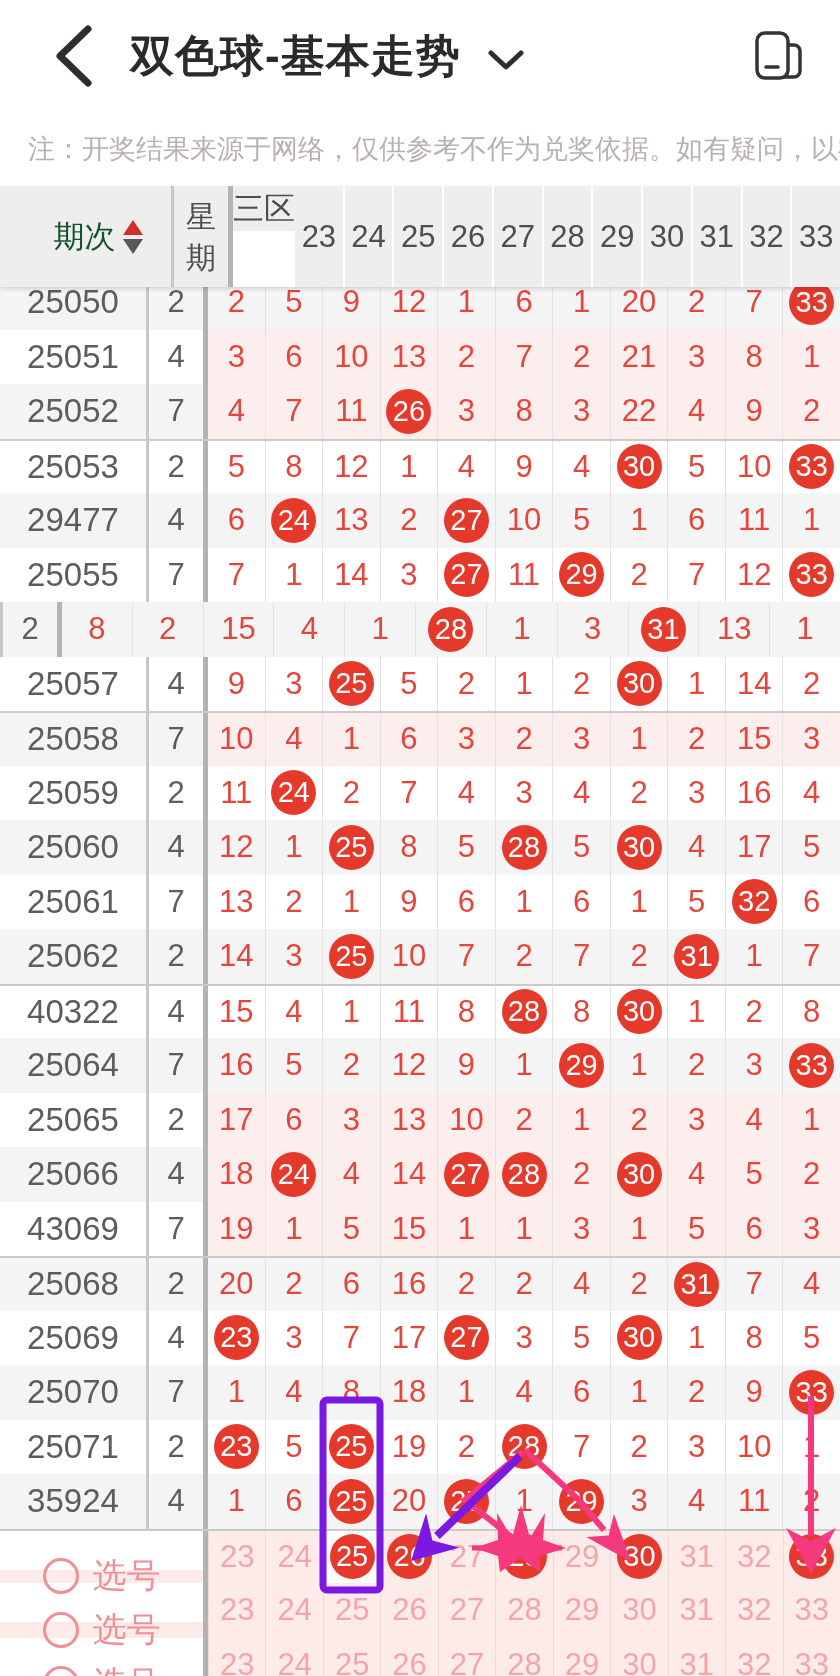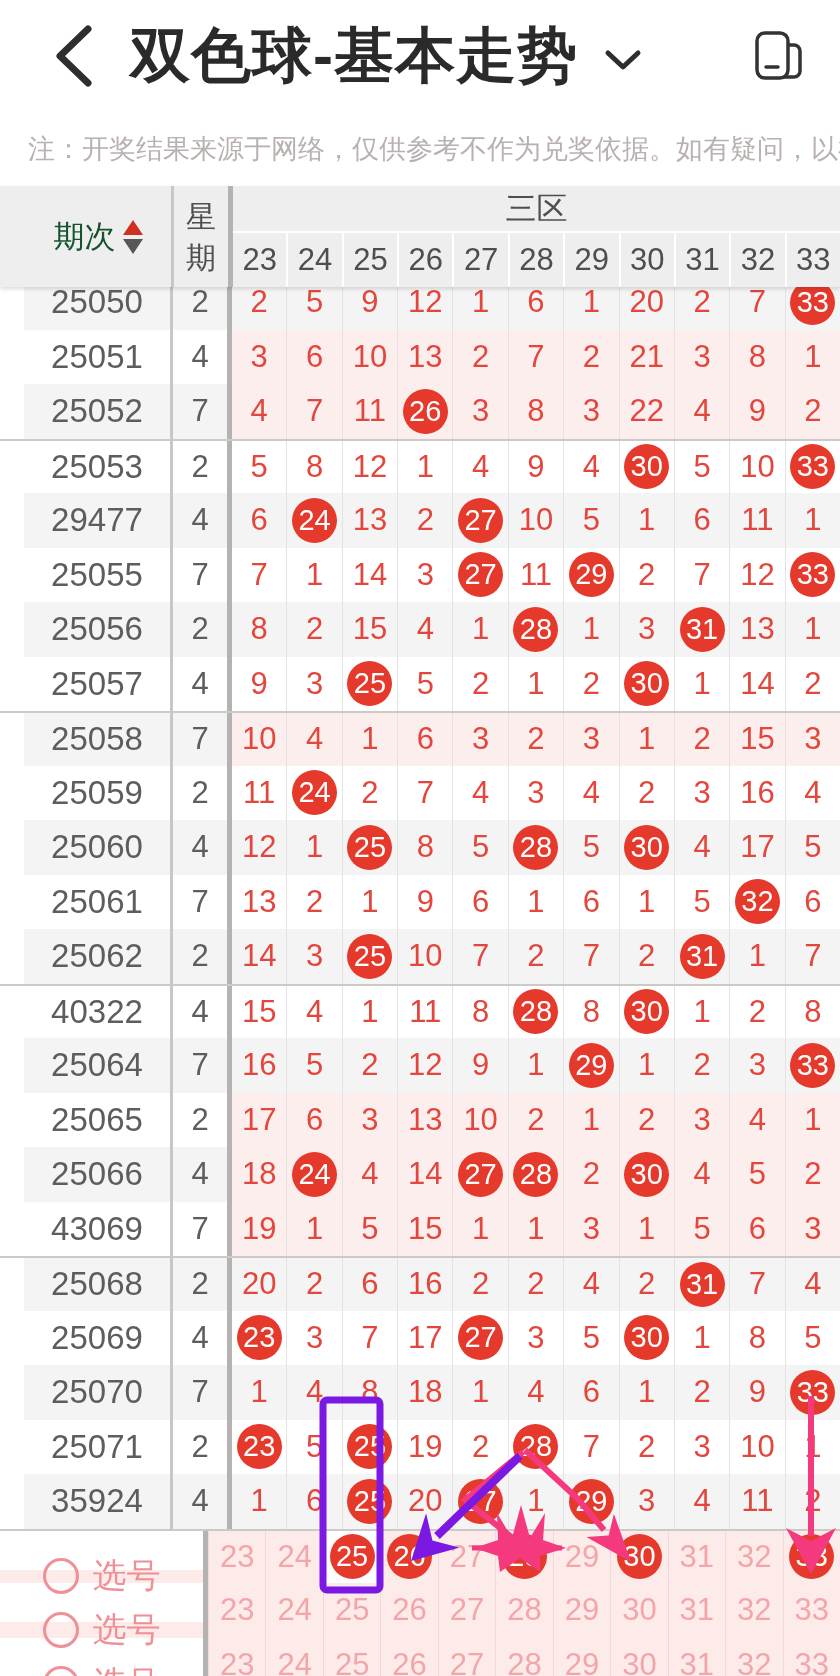--- a/index.html
+++ b/index.html
@@ -5,52 +5,52 @@
   html,body{margin:0;padding:0;}
   body{
     width:840px;height:1676px;position:relative;overflow:hidden;background:#fff;
     font-family:"Liberation Sans","DejaVu Sans",sans-serif;
     -webkit-font-smoothing:antialiased;
   }
   
   .nav{position:absolute;top:0;left:0;right:0;height:112px;background:#fff;z-index:30;}
   .back-btn{position:absolute;left:50px;top:24px;width:46px;height:64px;cursor:pointer;}
   .title-wrap{position:absolute;left:130px;top:0;height:112px;display:flex;align-items:center;cursor:pointer;}
-  .page-title{font-size:60px;font-weight:700;color:#2a2a2a;letter-spacing:1px;}
+  .page-title{font-size:44px;font-weight:700;color:#2a2a2a;letter-spacing:1px;}
   .dd-icon{margin-left:26px;margin-top:10px;}
   .win-btn{position:absolute;left:748px;top:28px;width:58px;height:58px;cursor:pointer;}
   
   .notice{position:absolute;top:112px;left:0;right:0;height:74px;display:flex;align-items:center;
     padding-left:28px;font-size:27px;color:var(--notice-gray,#b9b0b0);white-space:nowrap;overflow:hidden;}
   
   .table{position:absolute;top:186px;left:0;right:0;bottom:0;}
   .thead{position:absolute;top:0;left:0;right:0;height:101px;display:flex;z-index:3;
     box-shadow:0 2px 4px rgba(0,0,0,.14);}
   .th-period{width:146px;background:var(--header-bg,#efeeef);display:flex;align-items:center;justify-content:center;
     font-size:31px;color:#14532d;cursor:pointer;padding-left:25px;}
   .sort{display:inline-flex;flex-direction:column;margin-left:7px;row-gap:4px;}
   .sort .up{width:0;height:0;border-left:10px solid transparent;border-right:10px solid transparent;border-bottom:15px solid #d22f23;}
   .sort .down{width:0;height:0;border-left:10px solid transparent;border-right:10px solid transparent;border-top:15px solid #575757;}
   .v1{width:3px;background:#c9c6c6;flex:none;}
   .th-week{width:54px;background:var(--header-bg,#efeeef);display:flex;flex-direction:column;align-items:center;justify-content:center;
     font-size:30px;color:#4e4e4e;line-height:41px;}
   .v2{width:5px;background:#b5b2b2;flex:none;}
-  .th-zone{flex:1;display:flex;flex-direction:column;justify-content:space-between;}
+  .th-zone{flex:1;display:flex;flex-direction:row;justify-content:space-between;}
   .zone-title{height:45px;background:var(--header-bg,#efeeef);display:flex;align-items:center;justify-content:center;
     font-size:31px;color:#4e4e4e;border-bottom:2px solid #fff;}
   .zone-cols{flex:1;display:flex;}
   .zcol{flex:1;background:var(--header-bg,#efeeef);display:flex;align-items:center;justify-content:center;
     font-size:31px;color:#4e4e4e;border-left:2px solid #fff;}
   .zcol:first-child{border-left:none;}
   
   .tbody{position:absolute;top:101px;left:0;right:0;bottom:0;overflow:hidden;z-index:1;}
   .row{display:flex;height:54.5px;box-sizing:border-box;flex:none;}
   .row.first{margin-top:-12px;}
   .row.group-top{border-top:2px solid #ccc9c9;}
-  .c-period{width:146px;display:flex;align-items:center;justify-content:center;font-size:33px;color:#5d5d5d;background:#fff;margin-left:24px;}
+  .c-period{width:146px;display:flex;align-items:center;justify-content:center;font-size:33px;color:#5d5d5d;background:#fff;}
   .c-week{width:54px;display:flex;align-items:center;justify-content:center;font-size:31px;color:#5d5d5d;background:#fff;}
   .row.zebra .c-period,.row.zebra .c-week{background:var(--zebra-bg,#f5f4f4);}
   .nums{flex:1;display:flex;}
   .ncell{flex:1;display:flex;align-items:center;justify-content:center;border-left:1px solid #e4e2e2;background:#fff;}
   .ncell:first-child{border-left:none;}
   .row.zebra .ncell{background:var(--zebra-bg,#f5f4f4);}
   .row.pink .ncell{background:var(--pink-row-bg,#fdeeee);}
   .num{font-size:31px;color:var(--number-red,#e2463c);}
   .ball{width:45px;height:45px;border-radius:50%;background:var(--accent-red,#e5392c);color:#fff;
     font-size:29px;display:flex;align-items:center;justify-content:center;flex:none;}
@@ -359,21 +359,20 @@
           </div>
           <div class="ncell">
             <span class="num">12</span>
           </div>
           <div class="ncell">
             <span class="ball">33</span>
           </div>
         </div>
       </div>
       <div class="row zebra">
-        <div class="c-period">25056</div>
         <div class="v1"></div>
         <div class="c-week">2</div>
         <div class="v2"></div>
         <div class="nums">
           <div class="ncell">
             <span class="num">8</span>
           </div>
           <div class="ncell">
             <span class="num">2</span>
           </div>

